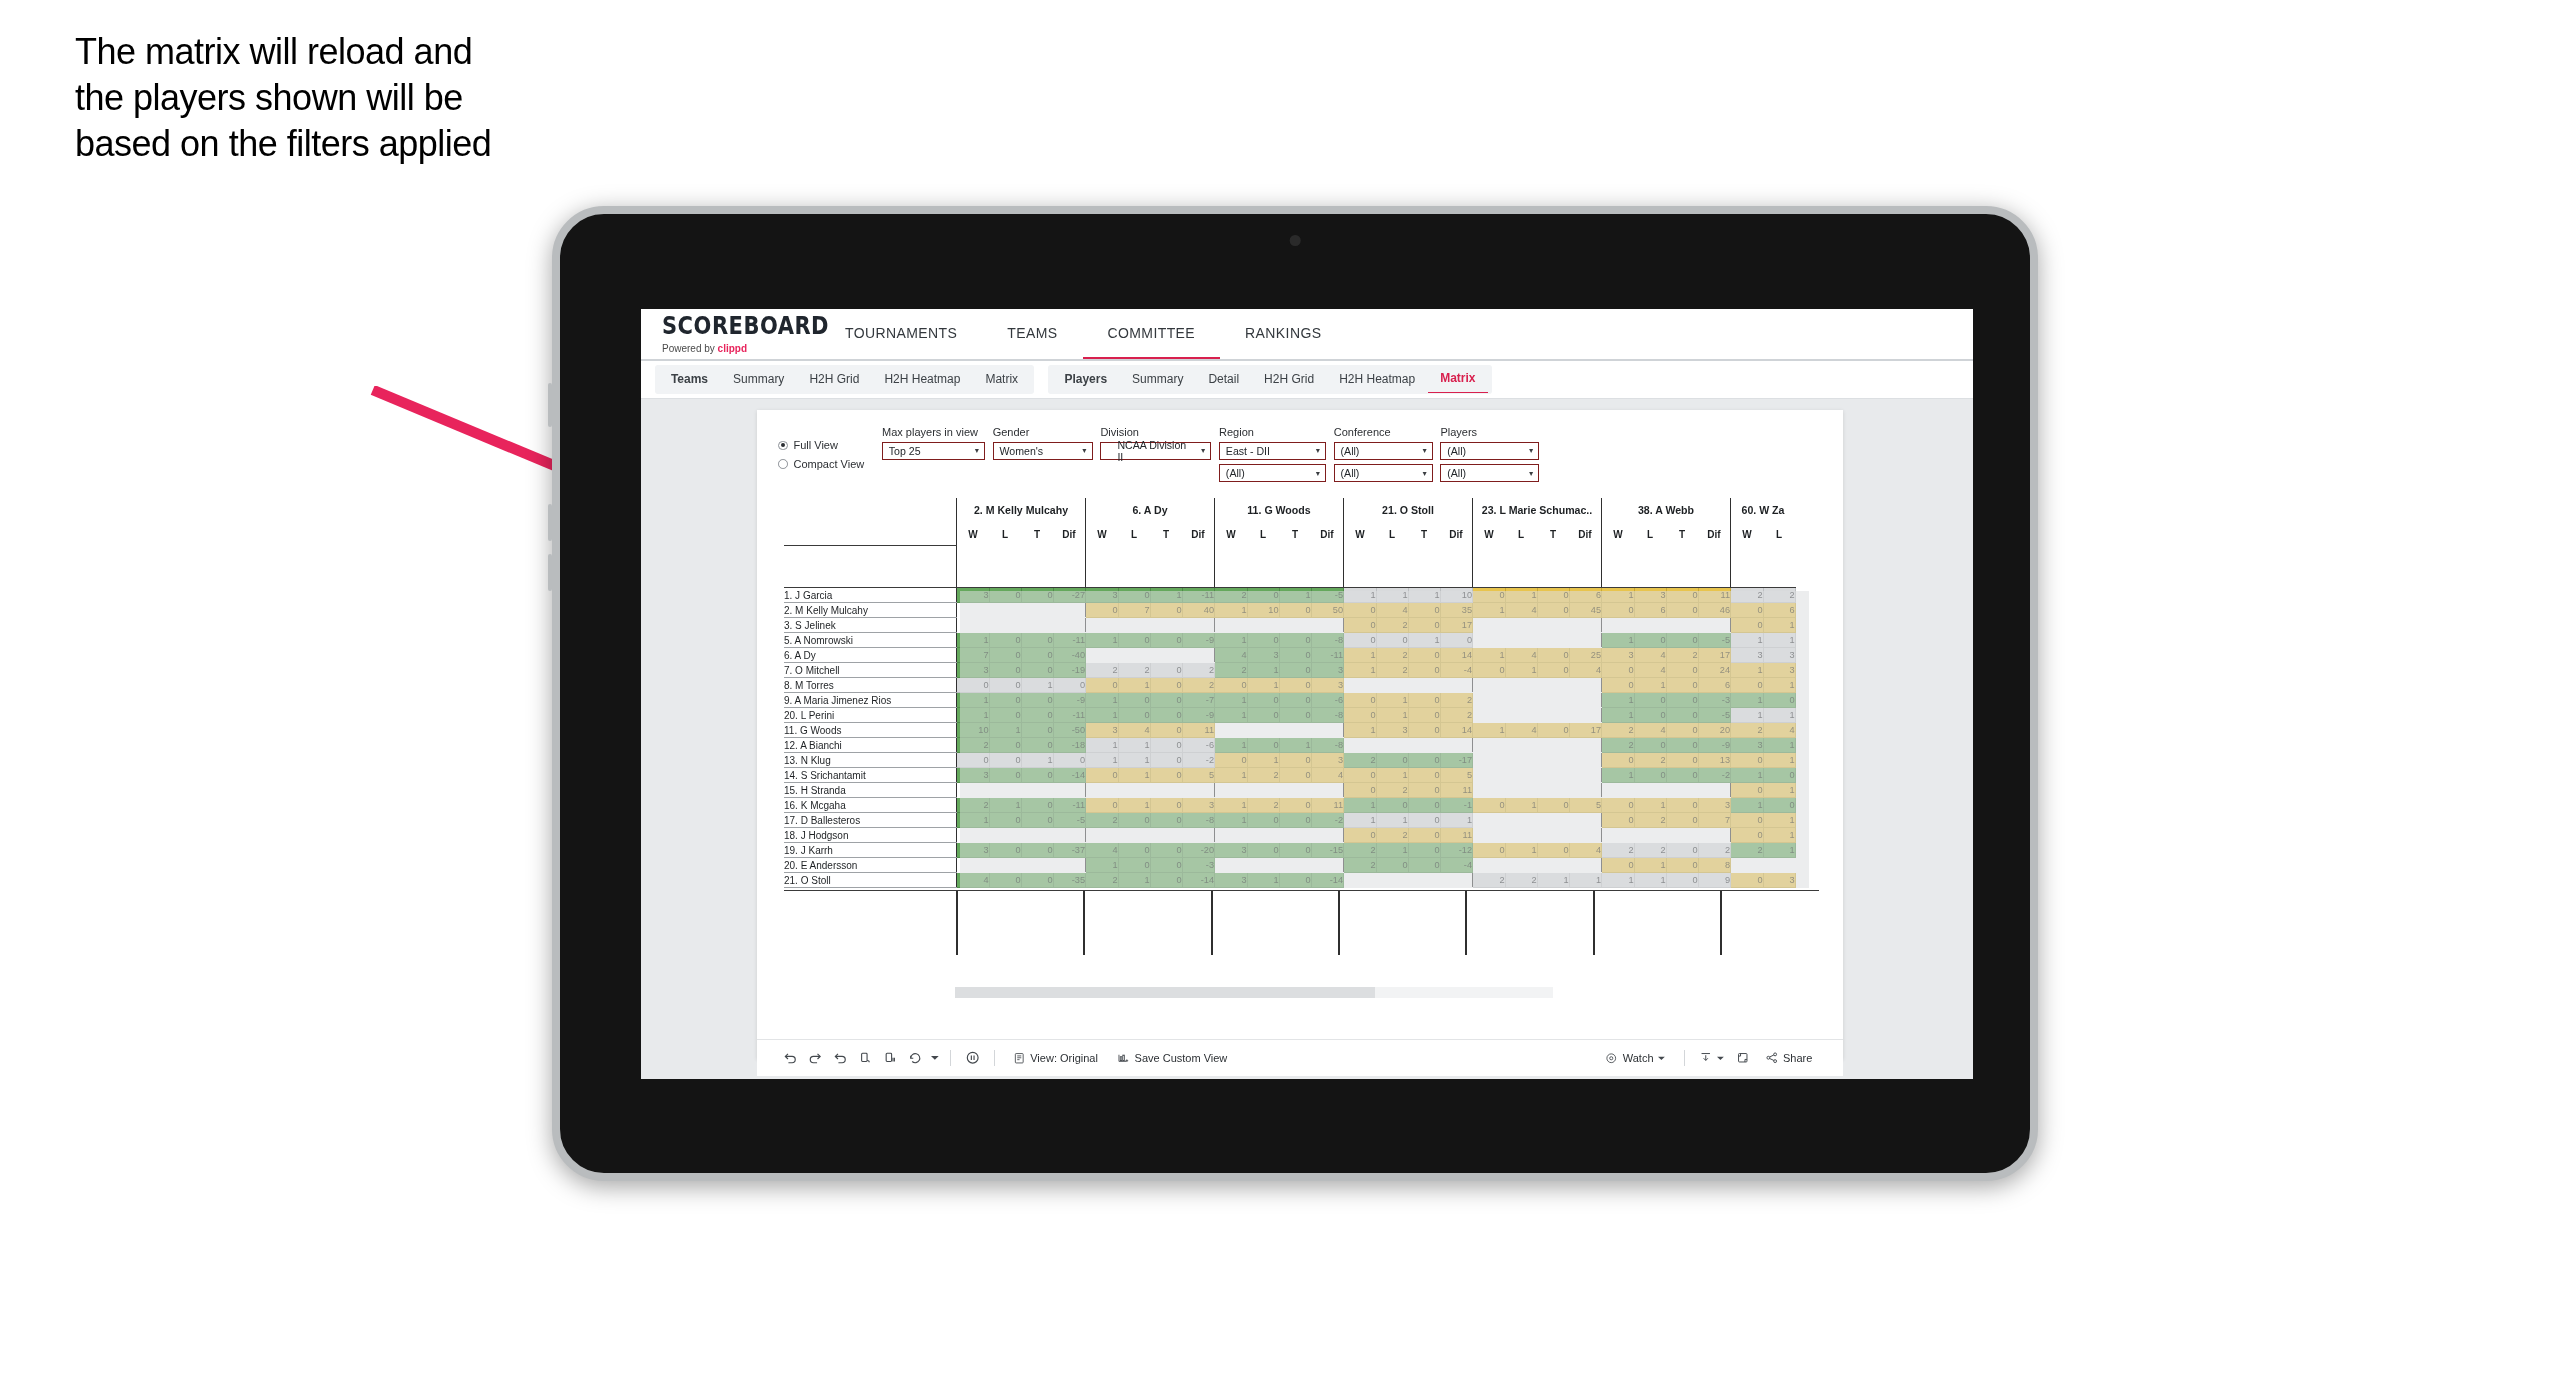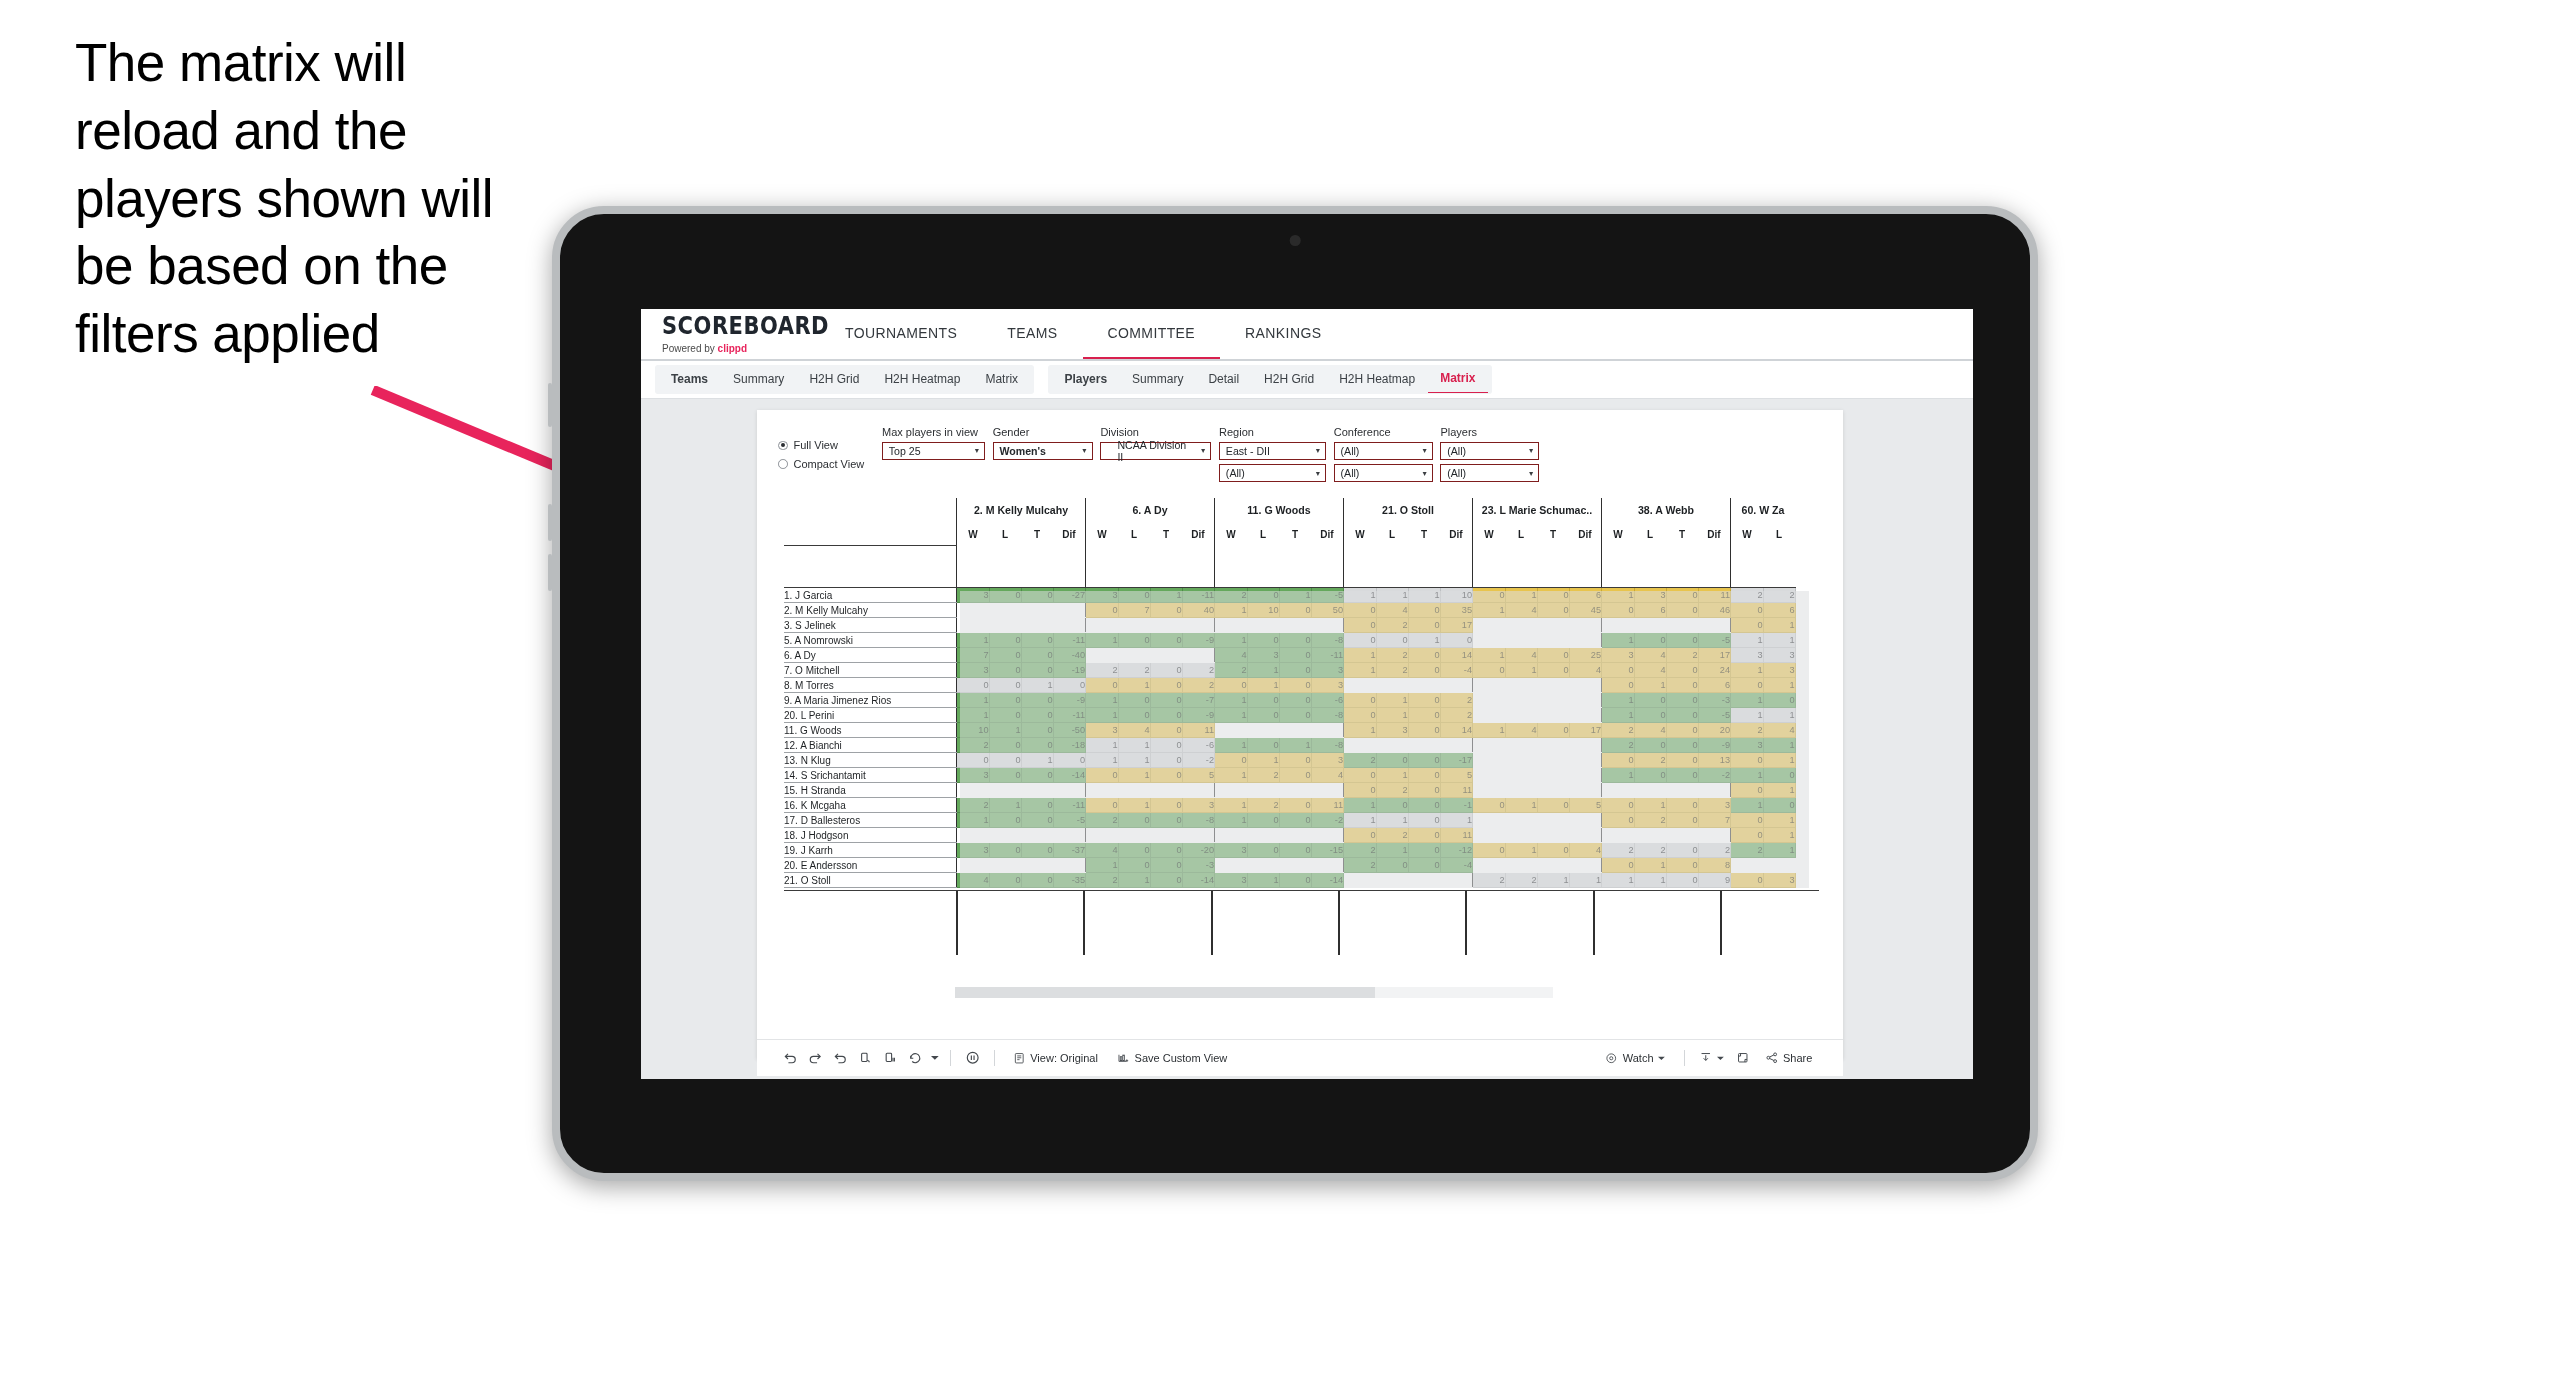--- a/index.html
+++ b/index.html
@@ -5,21 +5,21 @@
   html,body{margin:0;padding:0;}
   body{
     width:2576px;height:1386px;background:#ffffff;
     font-family:"Liberation Sans", sans-serif;
     overflow:hidden;position:relative;
   }
 
   
   #annotation{
     position:absolute;left:75px;top:29px;width:454px;
-    font-size:53px;line-height:1.28;color:#000;letter-spacing:-0.5px;
+    font-size:36px;line-height:1.28;color:#000;letter-spacing:-0.5px;
   }
   #arrow{position:absolute;left:367px;top:386px;width:598px;height:251px;pointer-events:none;}
 
   
   #tablet{
     position:absolute;left:552px;top:206px;width:1486px;height:975px;
     background:#141414;border-radius:52px;
     border:8.7px solid #b9bcbe;
     box-sizing:border-box;
     box-shadow:0 5.8px 25px rgba(0,0,0,.35);
@@ -70,21 +70,21 @@
   .radio.on::after{content:"";position:absolute;left:1.9px;top:1.9px;width:3.9px;height:3.9px;border-radius:50%;background:#2c2f33;}
   .fcol{margin-right:7.7px;}
   .flabel{font-size:11px;color:#2c2f33;margin-bottom:3.9px;}
   .fselect{
     height:18.3px;border:1px solid #7f1d1d;background:#fff;display:flex;align-items:center;
     justify-content:space-between;padding:0 3.9px 0 5.8px;font-size:10.6px;color:#23272b;box-sizing:border-box;
     margin-bottom:3.9px;cursor:pointer;
   }
   .caret{font-size:6.8px;color:#3a3d41;margin-left:5.8px;}
   .w-max{width:103px;}
-  .w-gen{width:100px;font-weight:bold;}
+  .w-gen{width:100px;}
   .w-div{width:111px;padding-left:16px;}
   .w-reg{width:107px;}
   .w-con{width:99px;}
   .w-ply{width:99px;}
 
   
   #matrixwrap{position:relative;margin:1.9px 0 0 27px;width:1035px;}
   table.matrix{border-collapse:collapse;table-layout:fixed;}
   table.matrix td,table.matrix th{padding:0;margin:0;}
   .hdr-blank{width:172px;border-bottom:1.9px solid #3a3a3a;}

